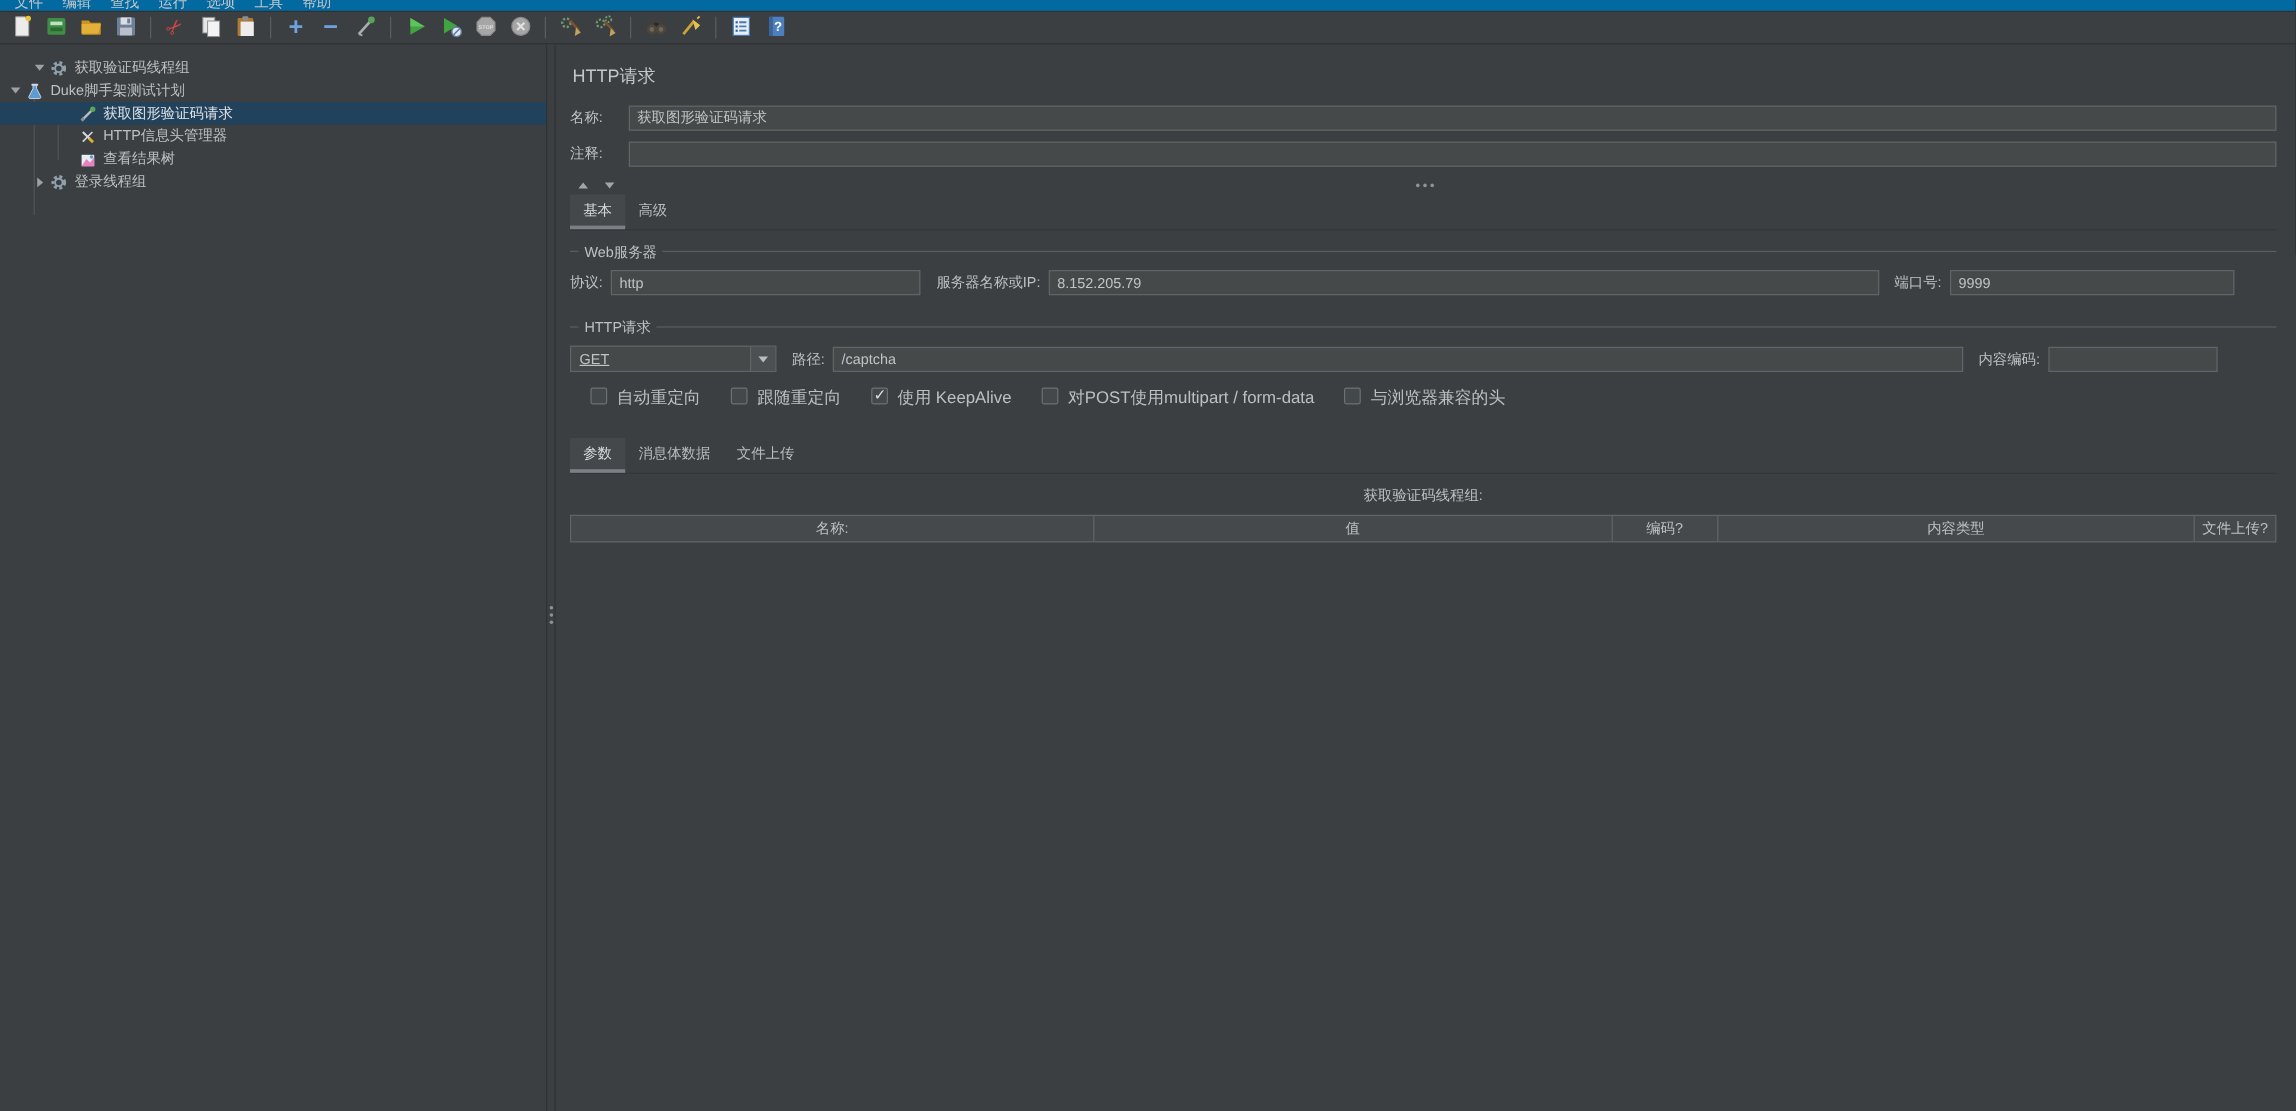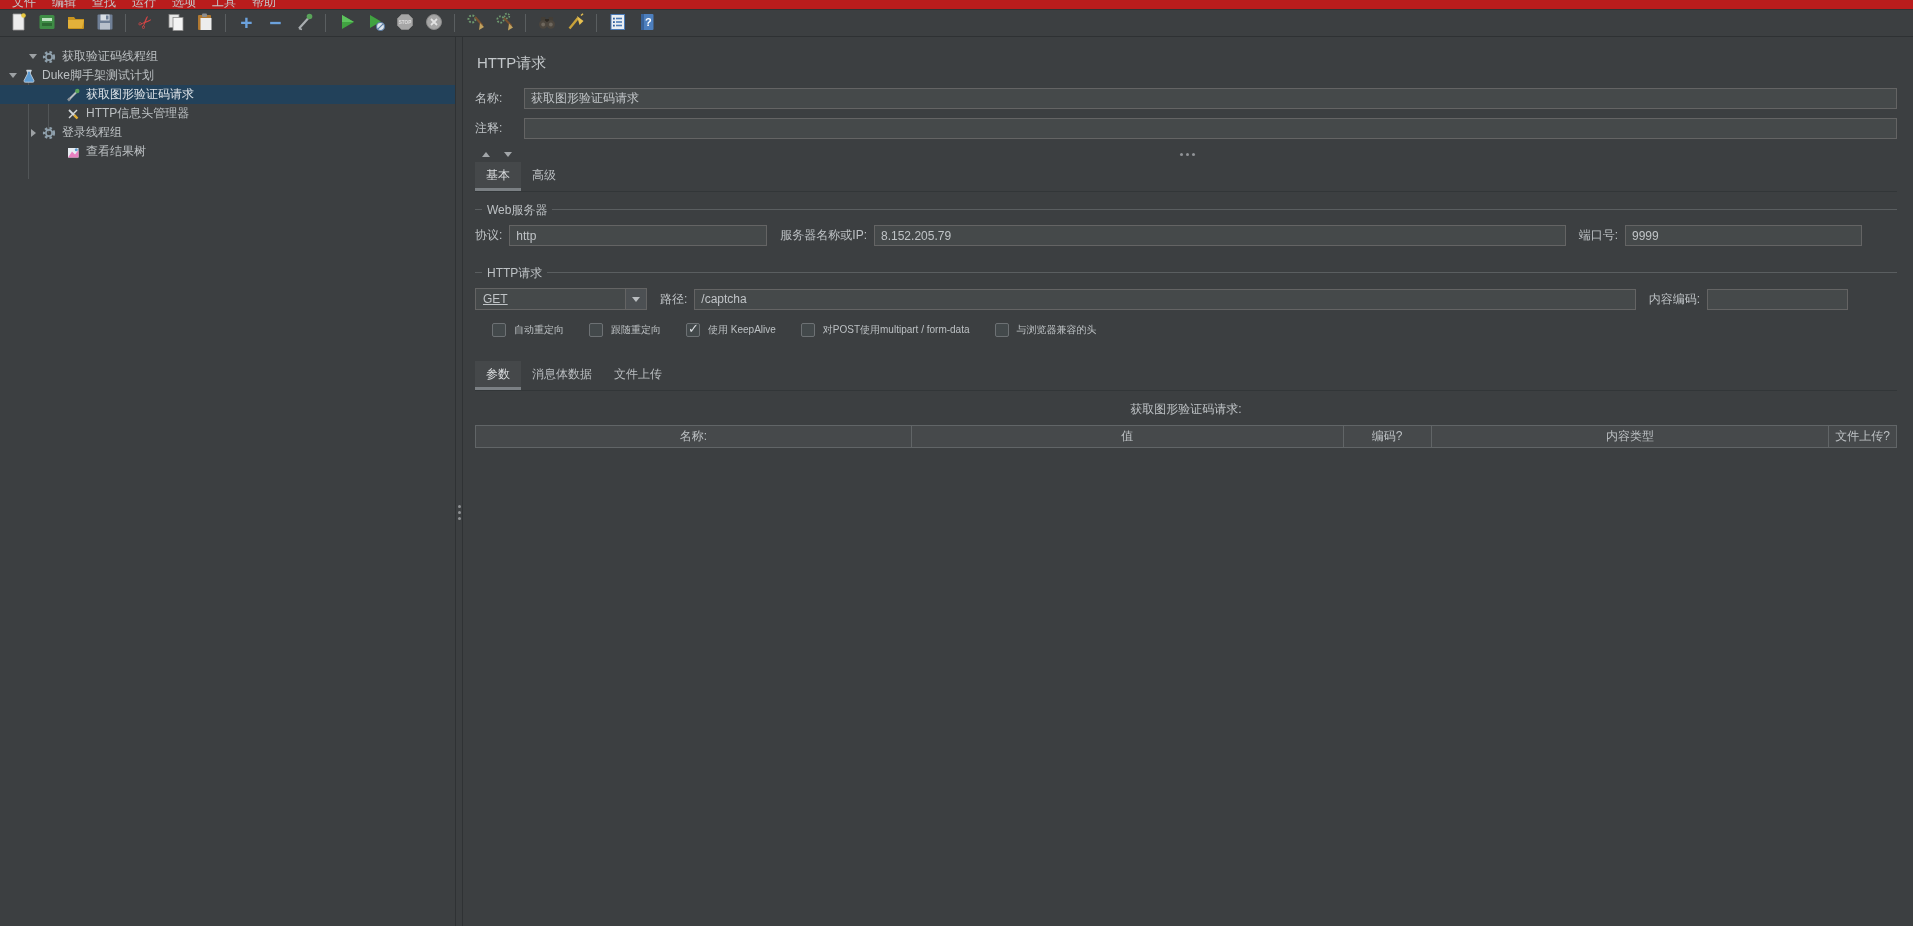--- a/index.html
+++ b/index.html
@@ -2,21 +2,21 @@
 <html><head>
 <meta charset="utf-8">
 <style>
   * { box-sizing: border-box; }
   html,body { margin:0; padding:0; background:#2b2b2b; }
   body { font-family:"Liberation Sans","DejaVu Sans",sans-serif; }
   .app { width:1913px; height:926px; background:#3c3f41; color:#bbbbbb; font-size:12px;
          display:flex; flex-direction:column; overflow:hidden; position:relative; }
 
   
-  .menubar { height:10px; flex:none; overflow:hidden; background:#b91c1c; border-bottom:1px solid #2e3133; }
+  .menubar { height:10px; flex:none; overflow:hidden; background:#0369a1; border-bottom:1px solid #2e3133; }
   .menubar-inner { display:flex; padding-left:4px; transform:translateY(-7px); }
   .menu-item { padding:1px 8px; color:#c4c7c9; white-space:nowrap; }
 
   
   .toolbar { height:27px; flex:none; display:flex; align-items:center; gap:4px; padding:0 5px;
              background:#3c3f41; border-bottom:1px solid #2e3133; }
   .tbtn { width:25px; height:25px; flex:none; display:flex; align-items:center; justify-content:center;
           border-radius:2px; }
   .tsep { width:1px; height:18px; background:#5a5e60; margin:0 4px; flex:none; }
   .glyph-pm { color:#6ca2dd; font-size:21px; font-weight:bold; line-height:18px; }
@@ -86,21 +86,21 @@
   .combo { width:172px; height:22px; flex:none; background:#45494a; border:1px solid #646464;
            display:flex; align-items:stretch; }
   .combo-text { flex:1; display:flex; align-items:center; padding:0 7px; color:#c0c4c7;text-decoration:underline; }
   .combo-btn { width:21px; flex:none; border-left:1px solid #646464; background:#4c5053;
                display:flex; align-items:center; justify-content:center; }
   .combo-arrow { width:0; height:0; border-left:4px solid transparent; border-right:4px solid transparent;
                  border-top:5px solid #b9bdc0; }
   .enc-input { flex:none; width:141px; margin-right:49px; }
 
   .cbrow { display:flex; align-items:center; gap:25px; margin:13px 0 3px 17px; }
-  .cb { display:flex; gap:8px; font-size:10px; color:#bcc0c3; }
+  .cb { display:flex; gap:8px; font-size:14px; color:#bcc0c3; }
   .cbbox { width:14px; height:14px; flex:none; background:#43494b; border:1px solid #6d7174; border-radius:2px;
            position:relative; }
   .cb.checked .cbbox::after { content:"✓"; position:absolute; top:-3px; left:1px; color:#dcdfe2; font-size:13px; }
 
   .param-tabs { margin-top:21px; }
   .pcaption { text-align:center; margin-top:10px; color:#bdc1c4; flex:none; }
   .ptable { display:flex; margin-top:7px; height:23px; flex:none; background:#46494b;
             border:1px solid #616567; }
   .pth { display:flex; align-items:center; justify-content:center; border-right:1px solid #616567;
          color:#bcc0c3; overflow:hidden; white-space:nowrap; }
@@ -313,42 +313,42 @@
         <span class="ticon">
             <svg width="14" height="14" viewBox="0 0 14 14">
               <line x1="3" y1="3" x2="11" y2="11" stroke="#d3d7da" stroke-width="1.8"></line>
               <line x1="11" y1="3" x2="3" y2="11" stroke="#d3d7da" stroke-width="1.4"></line>
               <line x1="8.2" y1="8.2" x2="11.5" y2="11.5" stroke="#e0ac2f" stroke-width="2.4"></line>
             </svg>
           </span>
         <span class="tlabel">HTTP信息头管理器</span>
       </div>
 
+      <div class="tree-row lv2">
+        <span class="ticon">
+            <svg width="14" height="14" viewBox="0 0 14 14">
+              <rect x="2" y="3" width="10.5" height="9.5" fill="#e8edf2"></rect>
+              <path d="M2 12.5 L6 6.5 L9 9.5 L12.5 5 V12.5 Z" fill="#e87fc0"></path>
+              <circle cx="10.3" cy="4.8" r="1.5" fill="#5d9cd3"></circle>
+            </svg>
+          </span>
+        <span class="tlabel">查看结果树</span>
+      </div>
+
       <div class="tree-row lv1">
         <span class="tw">
             <span class="tw-right"></span>
           </span>
         <span class="ticon">
             <svg width="14" height="14" viewBox="0 0 14 14">
               <circle cx="7" cy="7" r="4.8" fill="none" stroke="#8fa0ac" stroke-width="2.6" stroke-dasharray="2.4 2.1"></circle>
               <circle cx="7" cy="7" r="3.1" fill="none" stroke="#8fa0ac" stroke-width="1.6"></circle>
             </svg>
           </span>
         <span class="tlabel">登录线程组</span>
-      </div>
-
-      <div class="tree-row lv2">
-        <span class="ticon">
-            <svg width="14" height="14" viewBox="0 0 14 14">
-              <rect x="2" y="3" width="10.5" height="9.5" fill="#e8edf2"></rect>
-              <path d="M2 12.5 L6 6.5 L9 9.5 L12.5 5 V12.5 Z" fill="#e87fc0"></path>
-              <circle cx="10.3" cy="4.8" r="1.5" fill="#5d9cd3"></circle>
-            </svg>
-          </span>
-        <span class="tlabel">查看结果树</span>
       </div>
     </div>
 
     <div class="vsplitter">
       <div class="vgrip"></div>
     </div>
 
     <div class="main-panel">
 
       <div class="panel-title">HTTP请求</div>
@@ -424,21 +424,21 @@
           </div>
         </div>
       </div>
 
       <div class="tabs param-tabs">
         <div class="tab active">参数</div>
         <div class="tab">消息体数据</div>
         <div class="tab">文件上传</div>
       </div>
 
-      <div class="pcaption">获取图形验证码请求:</div>
+      <div class="pcaption">获取验证码线程组:</div>
 
       <div class="ptable">
         <div class="pth c0">名称:</div>
         <div class="pth c1">值</div>
         <div class="pth c2">编码?</div>
         <div class="pth c3">内容类型</div>
         <div class="pth c4">文件上传?</div>
       </div>
 
       <div class="fill"></div>

